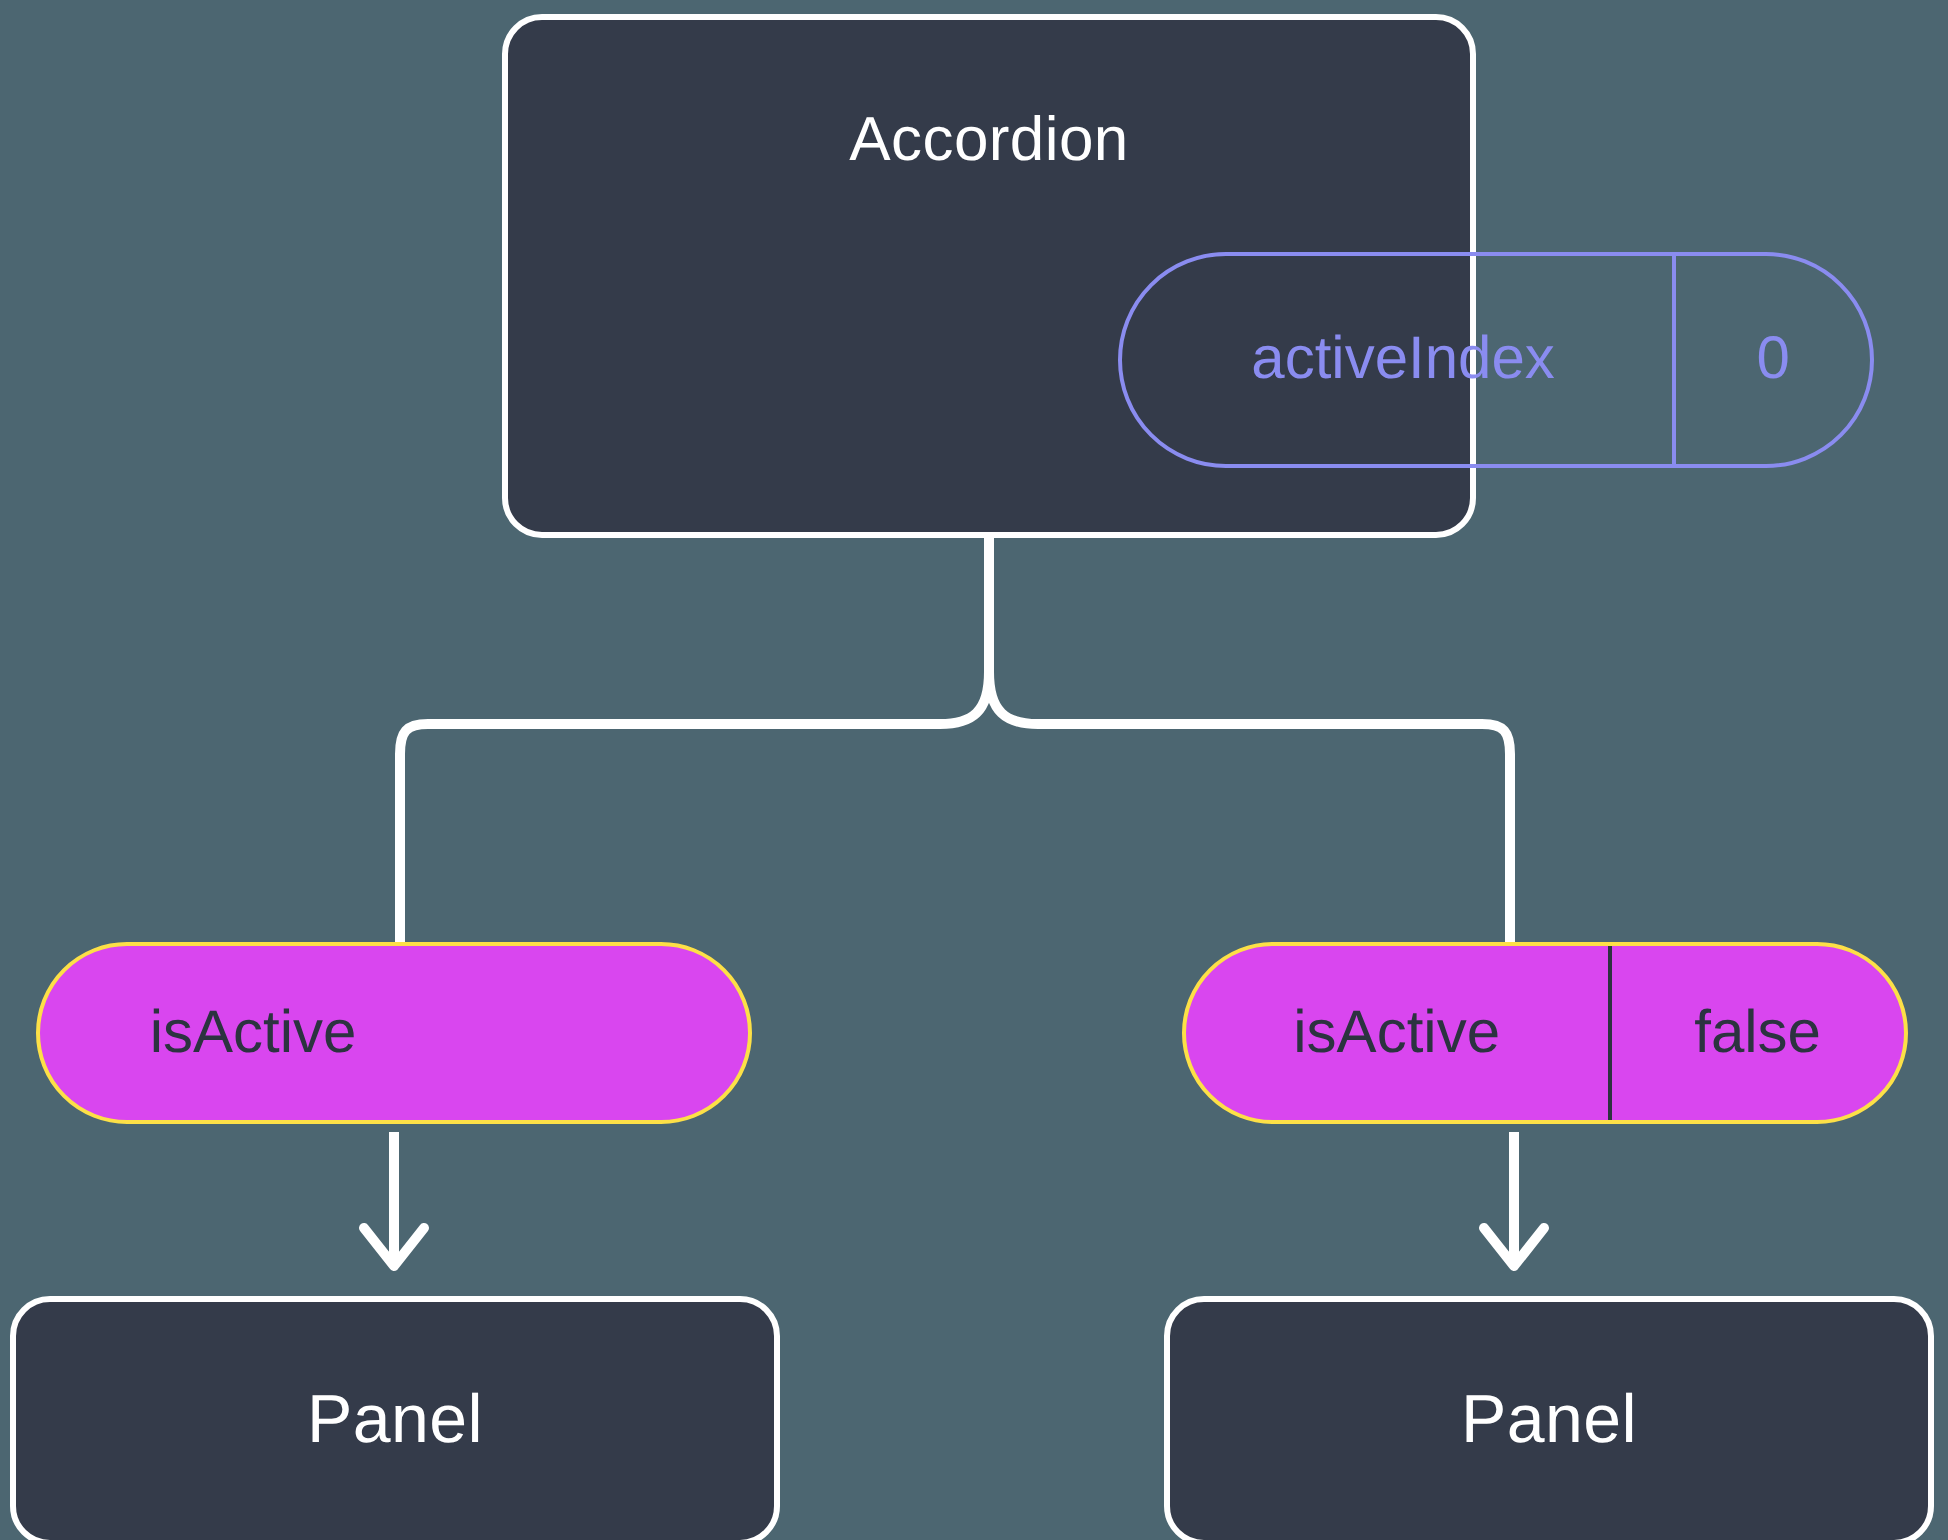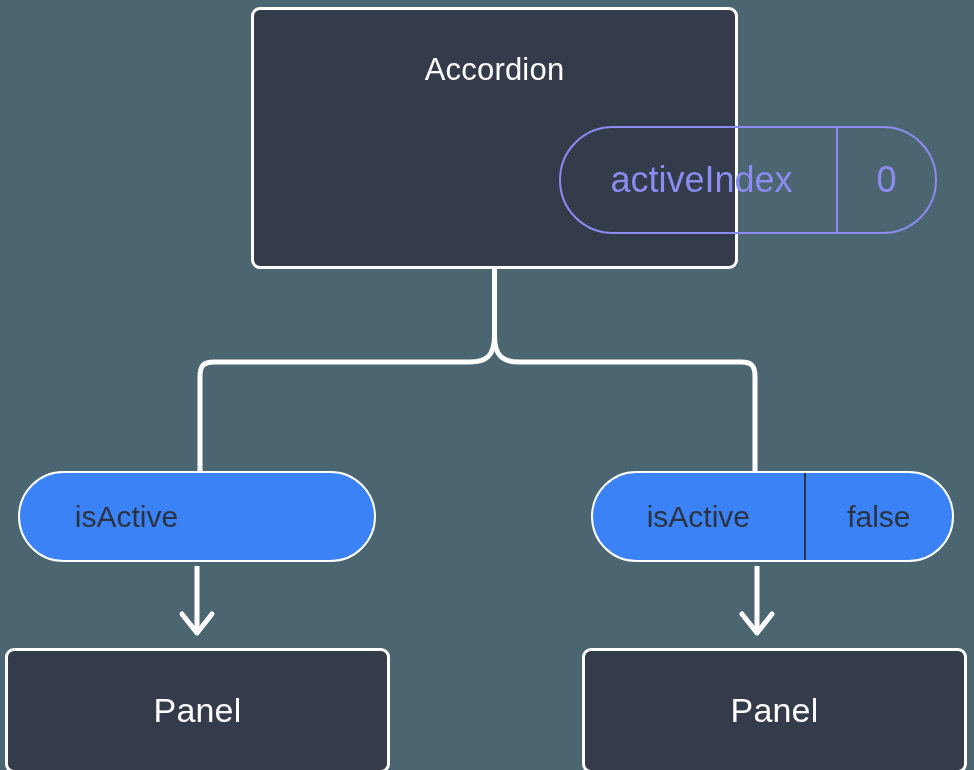--- a/index.html
+++ b/index.html
@@ -33,21 +33,21 @@
     z-index: 1;
     pointer-events: none;
   }
 
   
   .node-box {
     position: absolute;
     box-sizing: border-box;
     background: #343b4a;
     border: 3px solid #ffffff;
-    border-radius: 9px;
+    border-radius: 20px;
     z-index: 2;
   }
   .node-title {
     color: #ffffff;
     font-size: 31px;
     font-weight: 400;
     letter-spacing: 0.2px;
     text-align: center;
     white-space: nowrap;
   }
@@ -96,39 +96,39 @@
   }
 
   
   .pill.outlined {
     border: 2px solid #8a8cf0;
     background: transparent;
   }
   .pill.outlined .pill-key,
   .pill.outlined .pill-val {
     color: #8a8cf0;
-    font-size: 36px;
+    font-size: 30px;
   }
   .pill.outlined .pill-val {
     border-left: 2px solid #8a8cf0;
   }
 
   #state-pill {
     left: 305px;
     top: 116px;
     width: 378px;
     height: 108px;
   }
   #state-pill .pill-key { width: 278px; padding-left: 6px; }
   #state-pill .pill-val { width: 100px; }
 
   
   .pill.filled {
-    background: #3b82f6;
-    border: 2px solid #ffffff;
+    background: #d946ef;
+    border: 2px solid #fde047;
   }
   .pill.filled .pill-key,
   .pill.filled .pill-val {
     color: #2c3340;
     font-size: 30px;
   }
   .pill.filled .pill-val {
     border-left: 2px solid #2c3340;
   }
 

